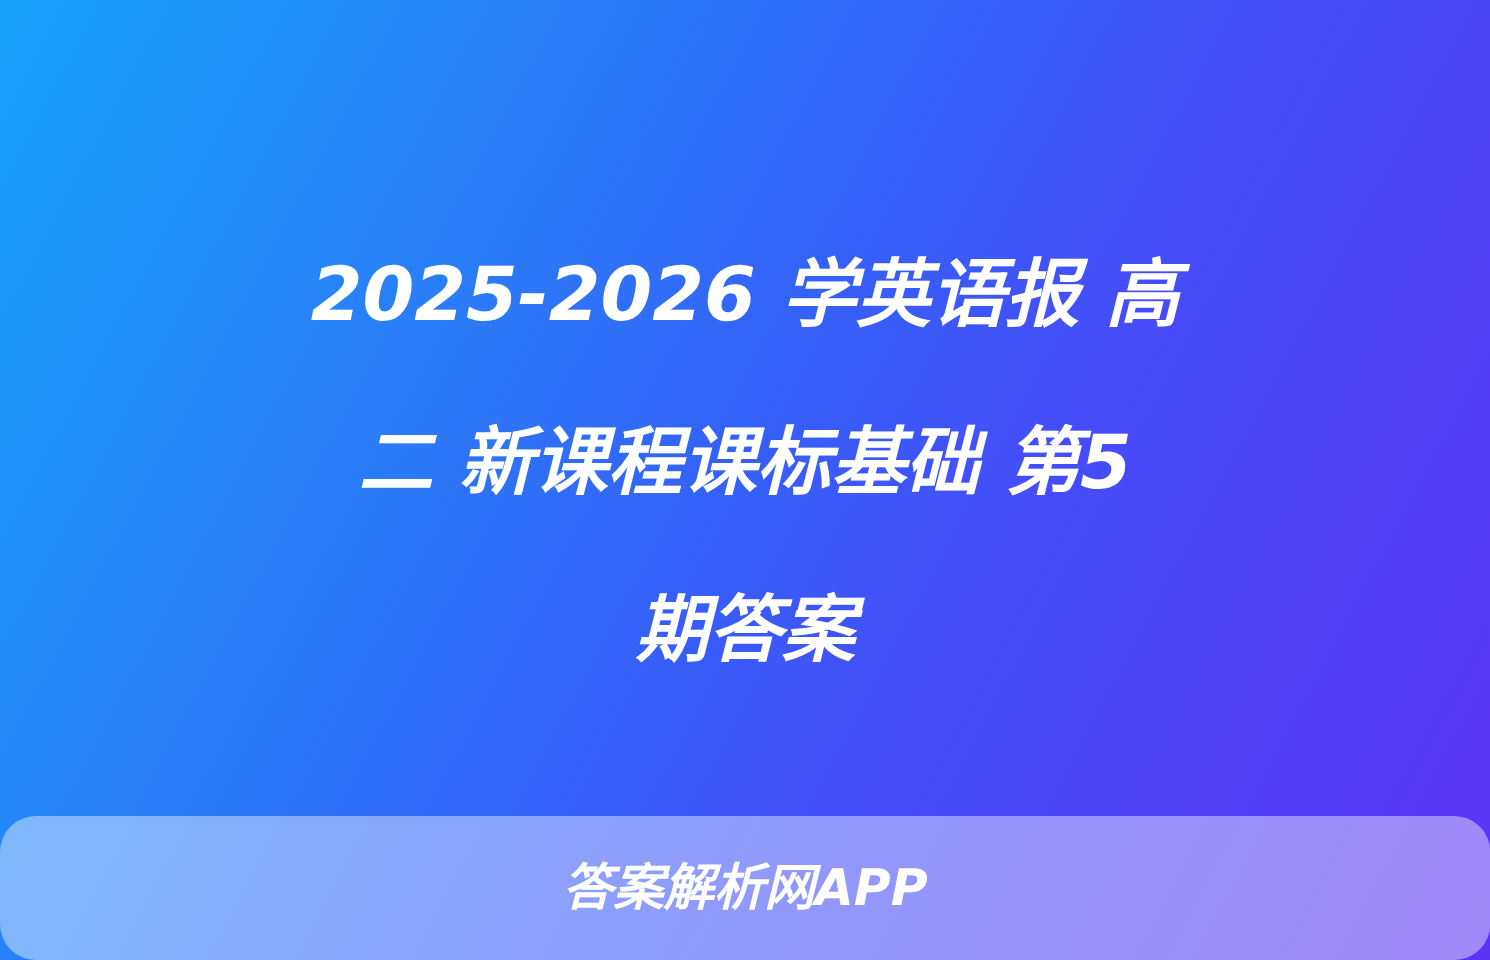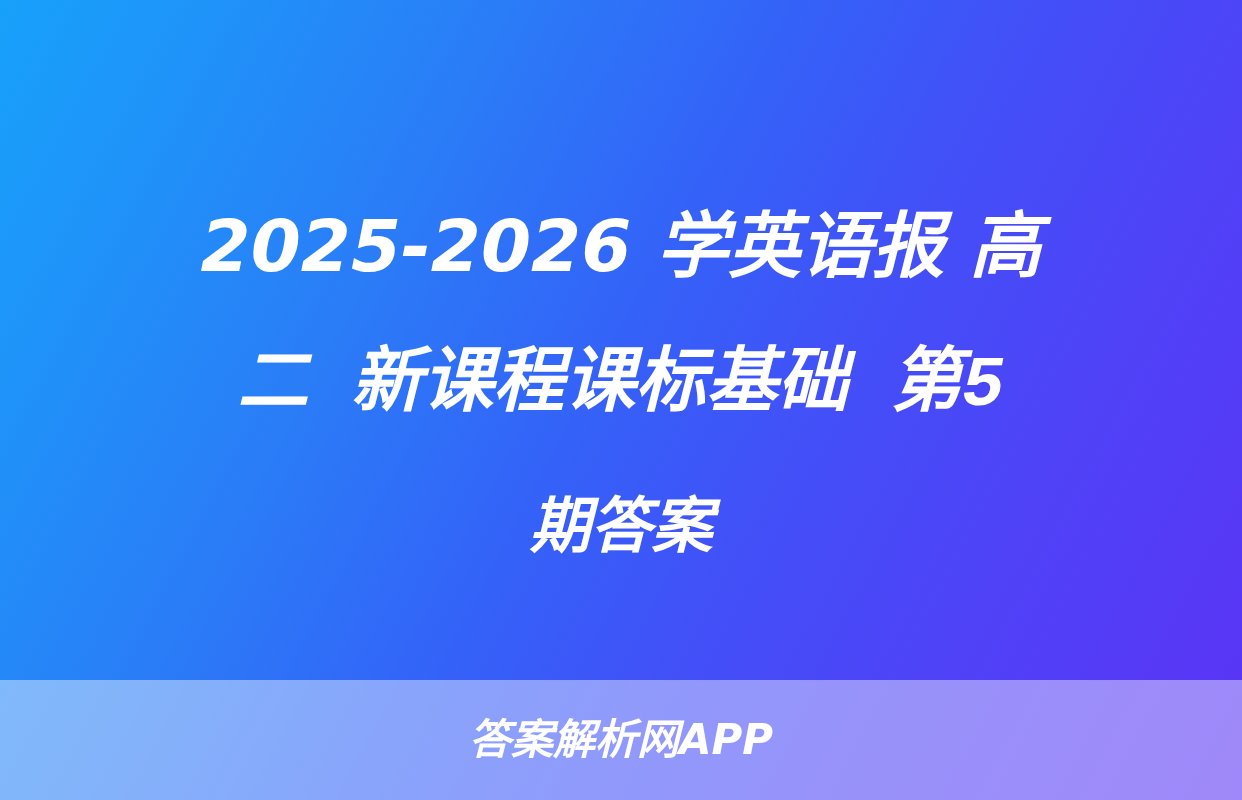--- a/index.html
+++ b/index.html
@@ -44,46 +44,46 @@
     line-height: 140px;
     font-weight: 700;
     font-style: italic;
     letter-spacing: 1px;
     white-space: nowrap;
     color: #ffffff;
     text-rendering: optimizeLegibility;
   }
 
   .headline-line.line-1 {
-    font-size: 72px;
+    font-size: 62px;
     letter-spacing: 0px;
   }
 
   .headline-line.line-2 {
-    font-size: 71px;
+    font-size: 62px;
     letter-spacing: 0px;
-    font-family: Liberation Mono, monospace;
   }
 
   .headline-line.line-3 {
     font-size: 61px;
     letter-spacing: 0px;
   }
 
   
   .footer-bar {
     position: absolute;
     left: 0;
     right: 0;
     bottom: 0;
     height: 120px;
     background: rgba(255, 255, 255, 0.42);
     display: flex;
     align-items: center;
     justify-content: center;
+    border-radius: 30px;
   }
 
   .footer-brand {
     font-size: 42px;
     font-weight: 700;
     font-style: italic;
     color: #ffffff;
     letter-spacing: 0px;
     white-space: nowrap;
     line-height: 1;

